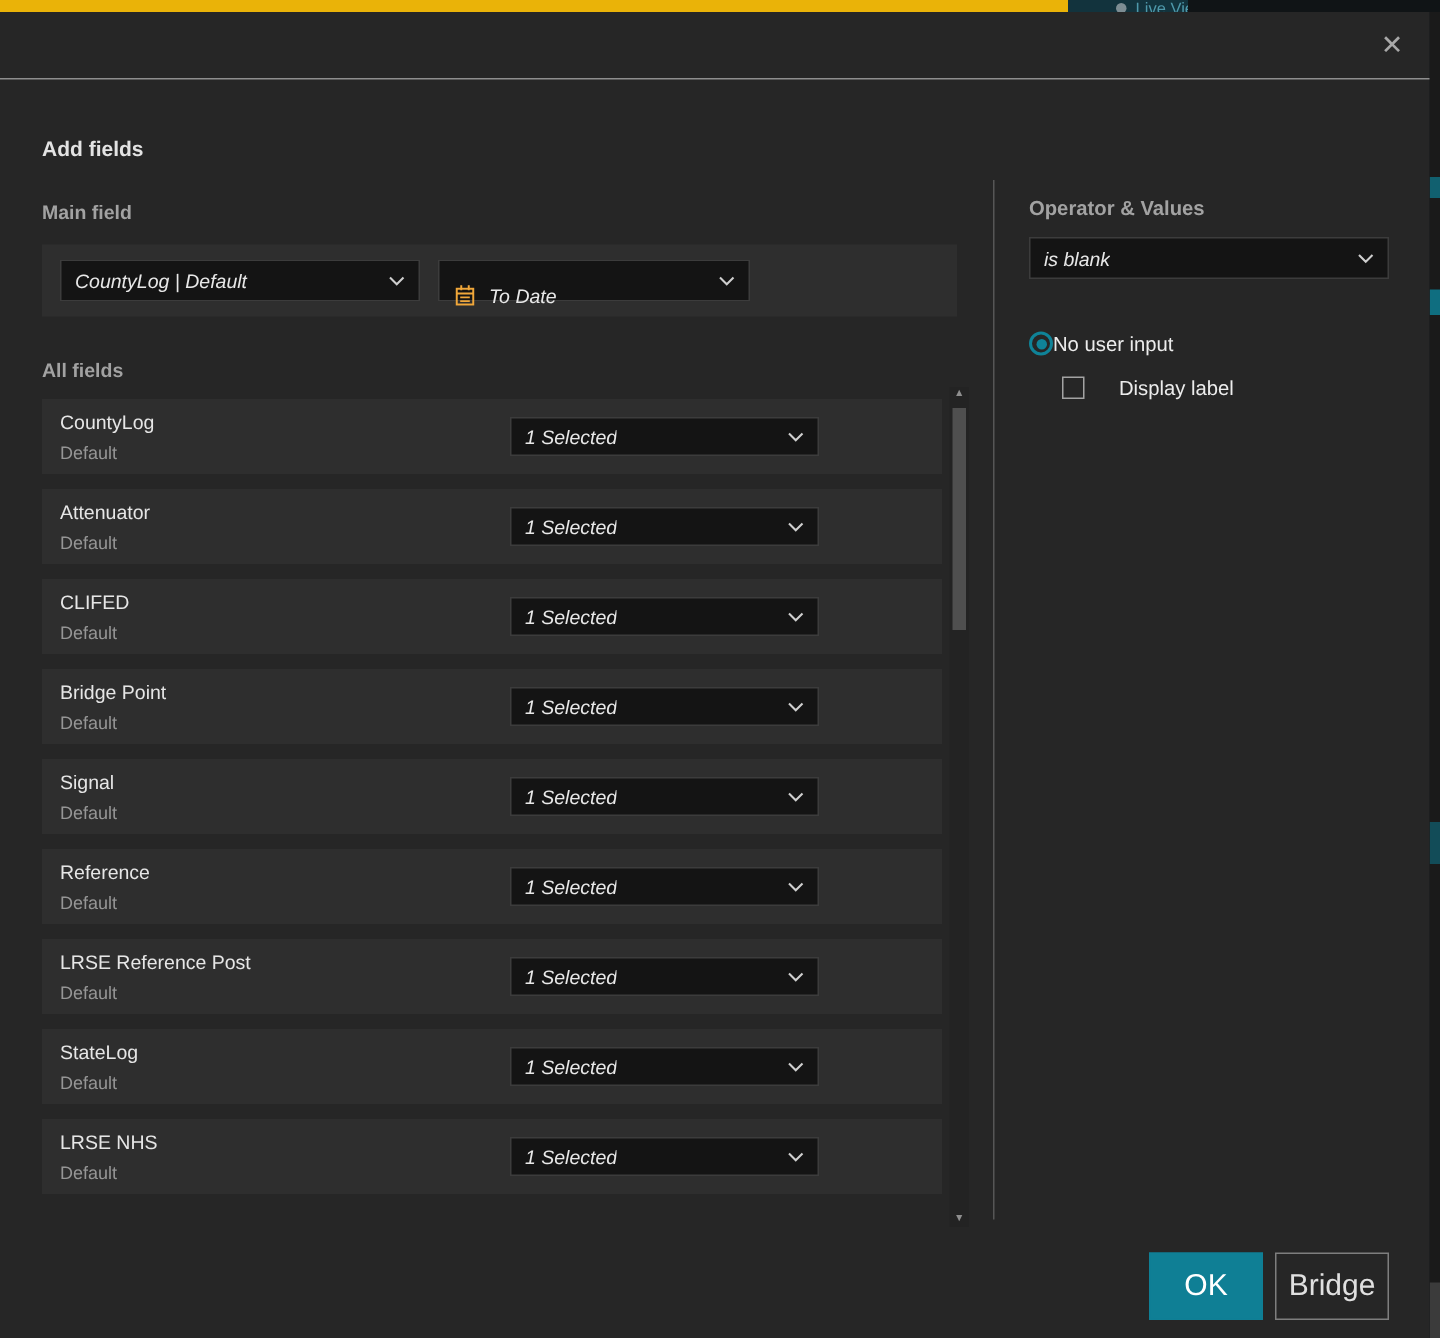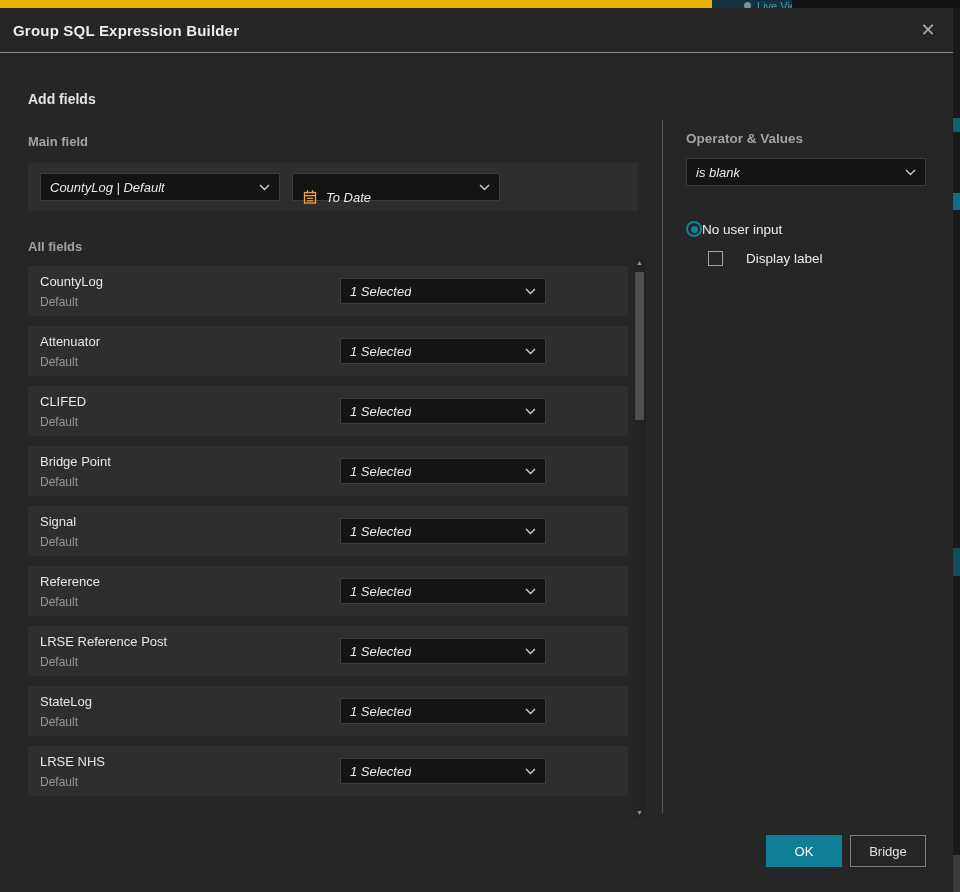--- a/index.html
+++ b/index.html
@@ -59,21 +59,21 @@
   .radio-row { position:absolute; left:686px; top:213px; display:flex; align-items:center; cursor:pointer; }
   .radio-outer { width:16px; height:16px; border-radius:50%; border:2px solid var(--accent,#0f8398);
     display:flex; align-items:center; justify-content:center; background:#262626; }
   .radio-inner { width:7px; height:7px; border-radius:50%; background:var(--accent,#0f8398); }
   .radio-label { font-size:13.5px; color:#ececec; }
   .check-row { position:absolute; left:708px; top:243px; display:flex; align-items:center; gap:23px; cursor:pointer; }
   .checkbox { width:15px; height:15px; border:1px solid #a3a3a3; background:transparent; }
   .check-label { font-size:13.5px; color:#ececec; }
 
   
-  .btn { position:absolute; top:827px; width:76px; height:32px; font-size:13px; display:flex;
+  .btn { position:absolute; top:827px; width:76px; height:45px; font-size:20px; display:flex;
     align-items:center; justify-content:center; cursor:pointer; font-family:inherit; }
   .btn-ok { left:766px; background:var(--ok,#0f7f95); color:#ffffff; border:1px solid var(--ok,#0f7f95); }
   .btn-cancel { left:850px; background:transparent; color:#e0e0e0; border:1px solid #7e7e7e; }
 </style>
 </head>
 <body>
 
 <div class="top-strip">
   <div class="live-pill">
     <span class="live-dot"></span>
@@ -90,21 +90,20 @@
 <div class="right-strip">
   <div class="rfrag" style="top:110px;height:14px;background:#11606f;"></div>
   <div class="rfrag" style="top:185px;height:17px;background:#0f6e80;"></div>
   <div class="rfrag" style="top:540px;height:28px;background:#124c58;"></div>
   <div class="rfrag" style="top:847px;height:37px;background:#3b3b3b;"></div>
 </div>
 
 <div class="dialog">
 
   <div class="dlg-header">
-    <div class="dlg-title">Group SQL Expression Builder</div>
     <div class="close-btn">✕</div>
   </div>
 
   <div class="section-title" style="top:83px;">Add fields</div>
 
   <div class="sub-label" style="top:126px;">Main field</div>
 
   <div class="main-field-box">
     <div class="sel mf-sel-1">
       <span class="sel-label">CountyLog | Default</span>

